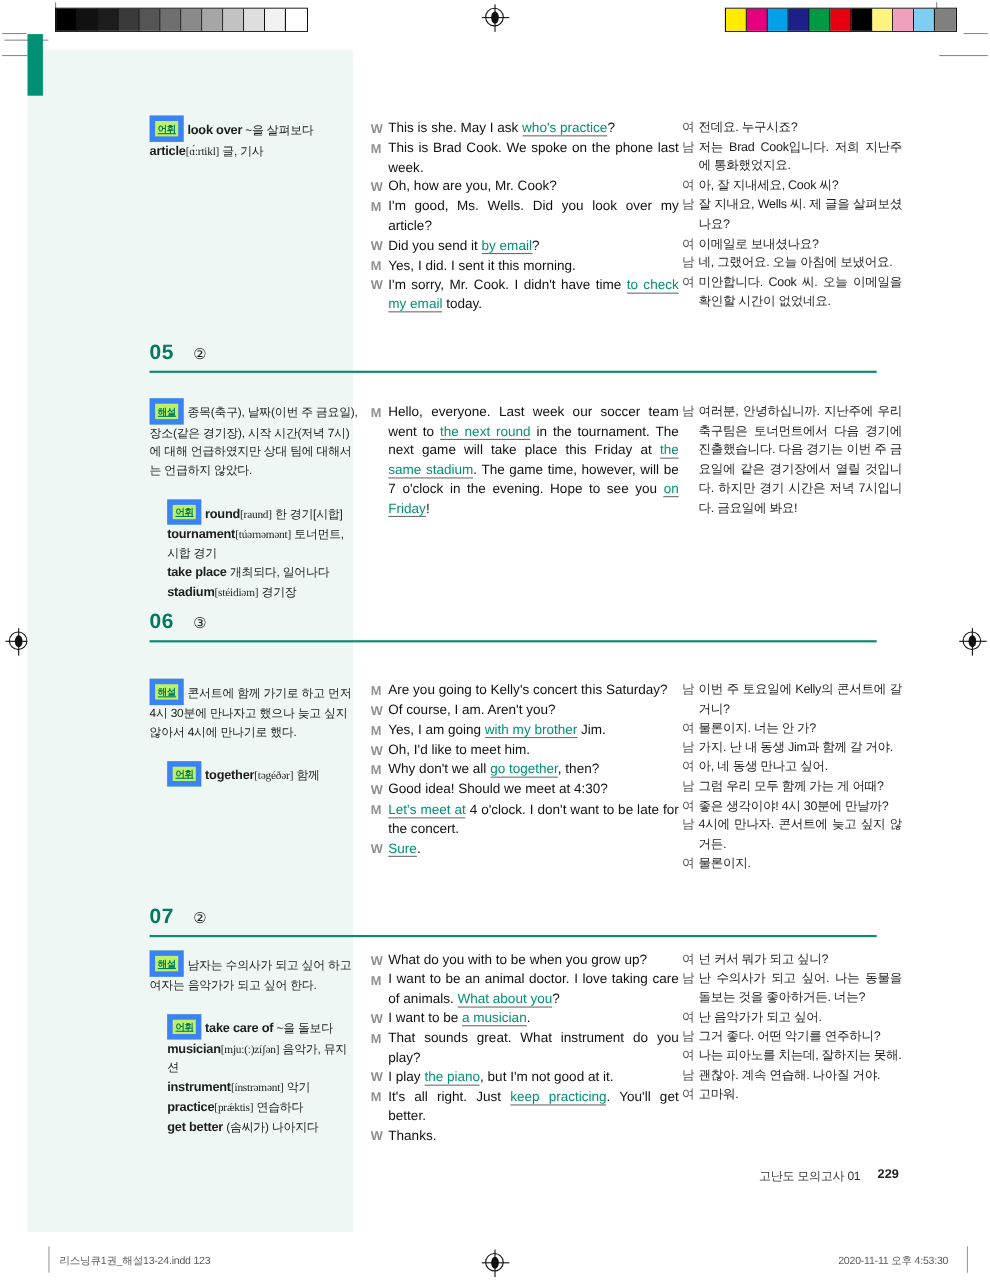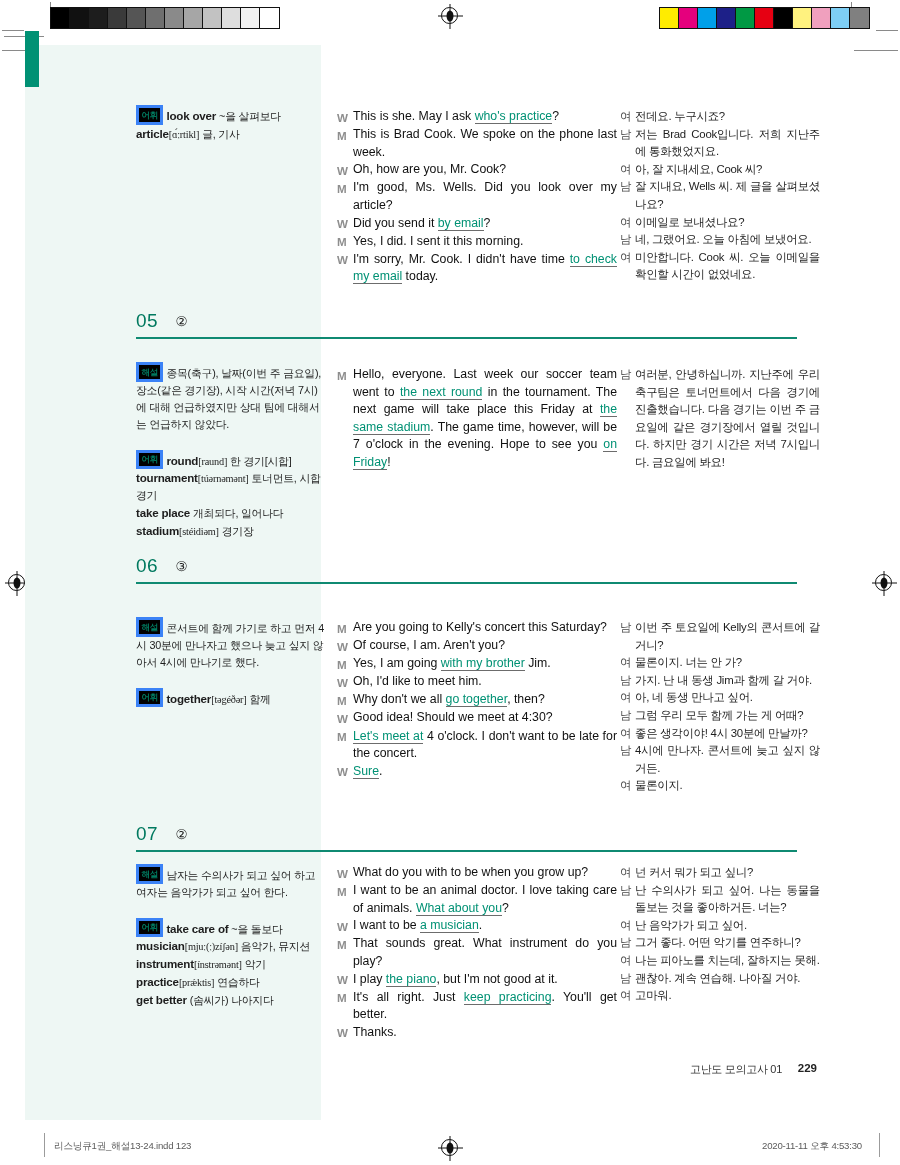--- a/index.html
+++ b/index.html
@@ -42,36 +42,36 @@
     position: absolute; left: 25px; top: 31px; width: 14px; height: 56px;
     background: #009174;
   }
 
   .colL { position: absolute; left: 136px; top: 105px; width: 190px; }
   .colM { position: absolute; left: 337px; top: 105px; width: 280px; }
   .colR { position: absolute; left: 620px; top: 105px; width: 200px; }
 
   
   .note { font-size: 11.2px; line-height: 17px; color: #1d1d1d; letter-spacing: -0.2px; }
-  .note + .note { margin-top: 17px; }
+  .note + .note { margin-top: 17px; margin-left: 16px; }
   .badge {
     display: inline-block; font-size: 8.6px; line-height: 11px;
-    padding: 1.5px 2.5px 1px; color: #00795f; border: 3px solid #3b82f6;
-    background: #000000; vertical-align: 2px; margin-right: 3px;
-    font-weight: bold; letter-spacing: -0.4px;
+    padding: 1.5px 2.5px 1px; color: #00795f; border: 5px solid #3b82f6;
+    background: #bef264; vertical-align: 2px; margin-right: 3px;
+    font-weight: bold; letter-spacing: -0.4px; text-decoration: underline;
   }
   .note .en { font-weight: bold; font-size: 11.6px; }
   .note .ipa { font-family: "Liberation Serif", serif; font-size: 10.3px; }
   .note .kr { font-size: 10.8px; }
   .vocab-line { display: block; }
 
   
   .qhead { position: absolute; width: 661px; }
   .qhead .qnum {
-    font-size: 19px; font-weight: normal; color: #00795f; letter-spacing: 0.5px;
+    font-size: 19px; font-weight: bold; color: #00795f; letter-spacing: 0.5px;
     display: inline-block; vertical-align: middle;
   }
   .qhead .qans {
     font-size: 13.5px; color: #1d1d1d; margin-left: 13px;
     display: inline-block; vertical-align: middle;
   }
   .qhead .rule {
     margin-top: 5px; height: 1.6px; background: #0f8a72; width: 100%;
   }
 

